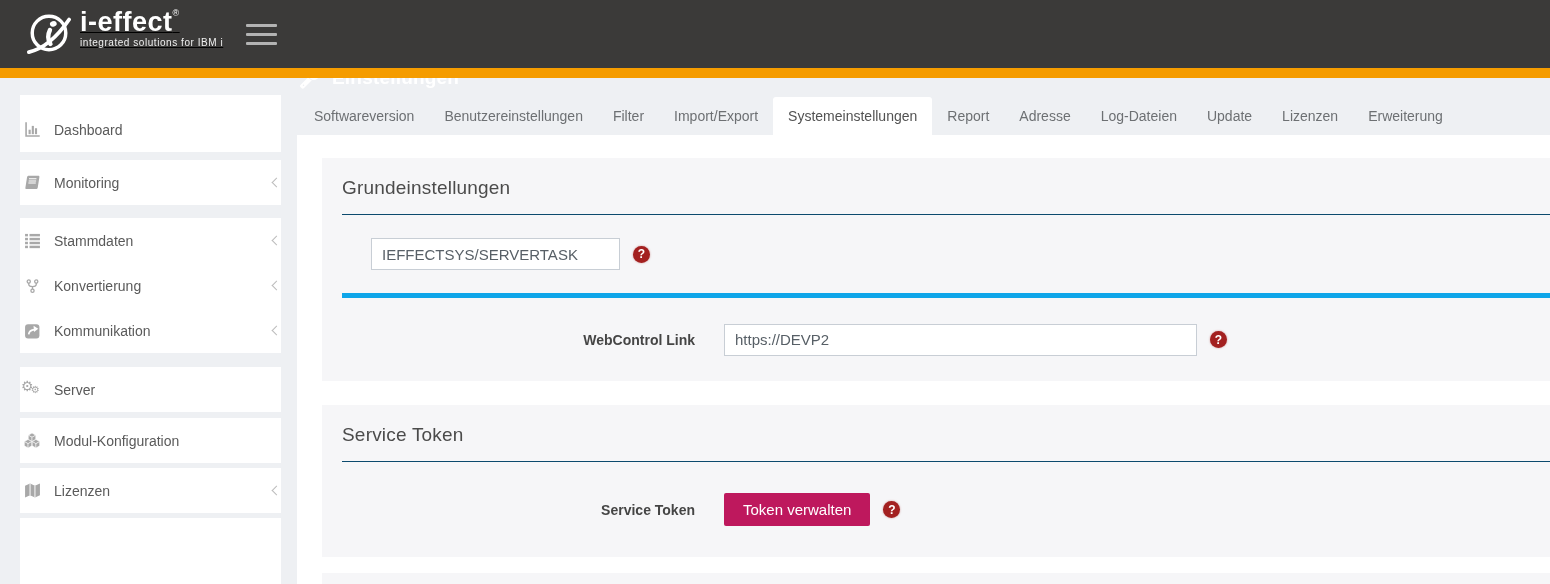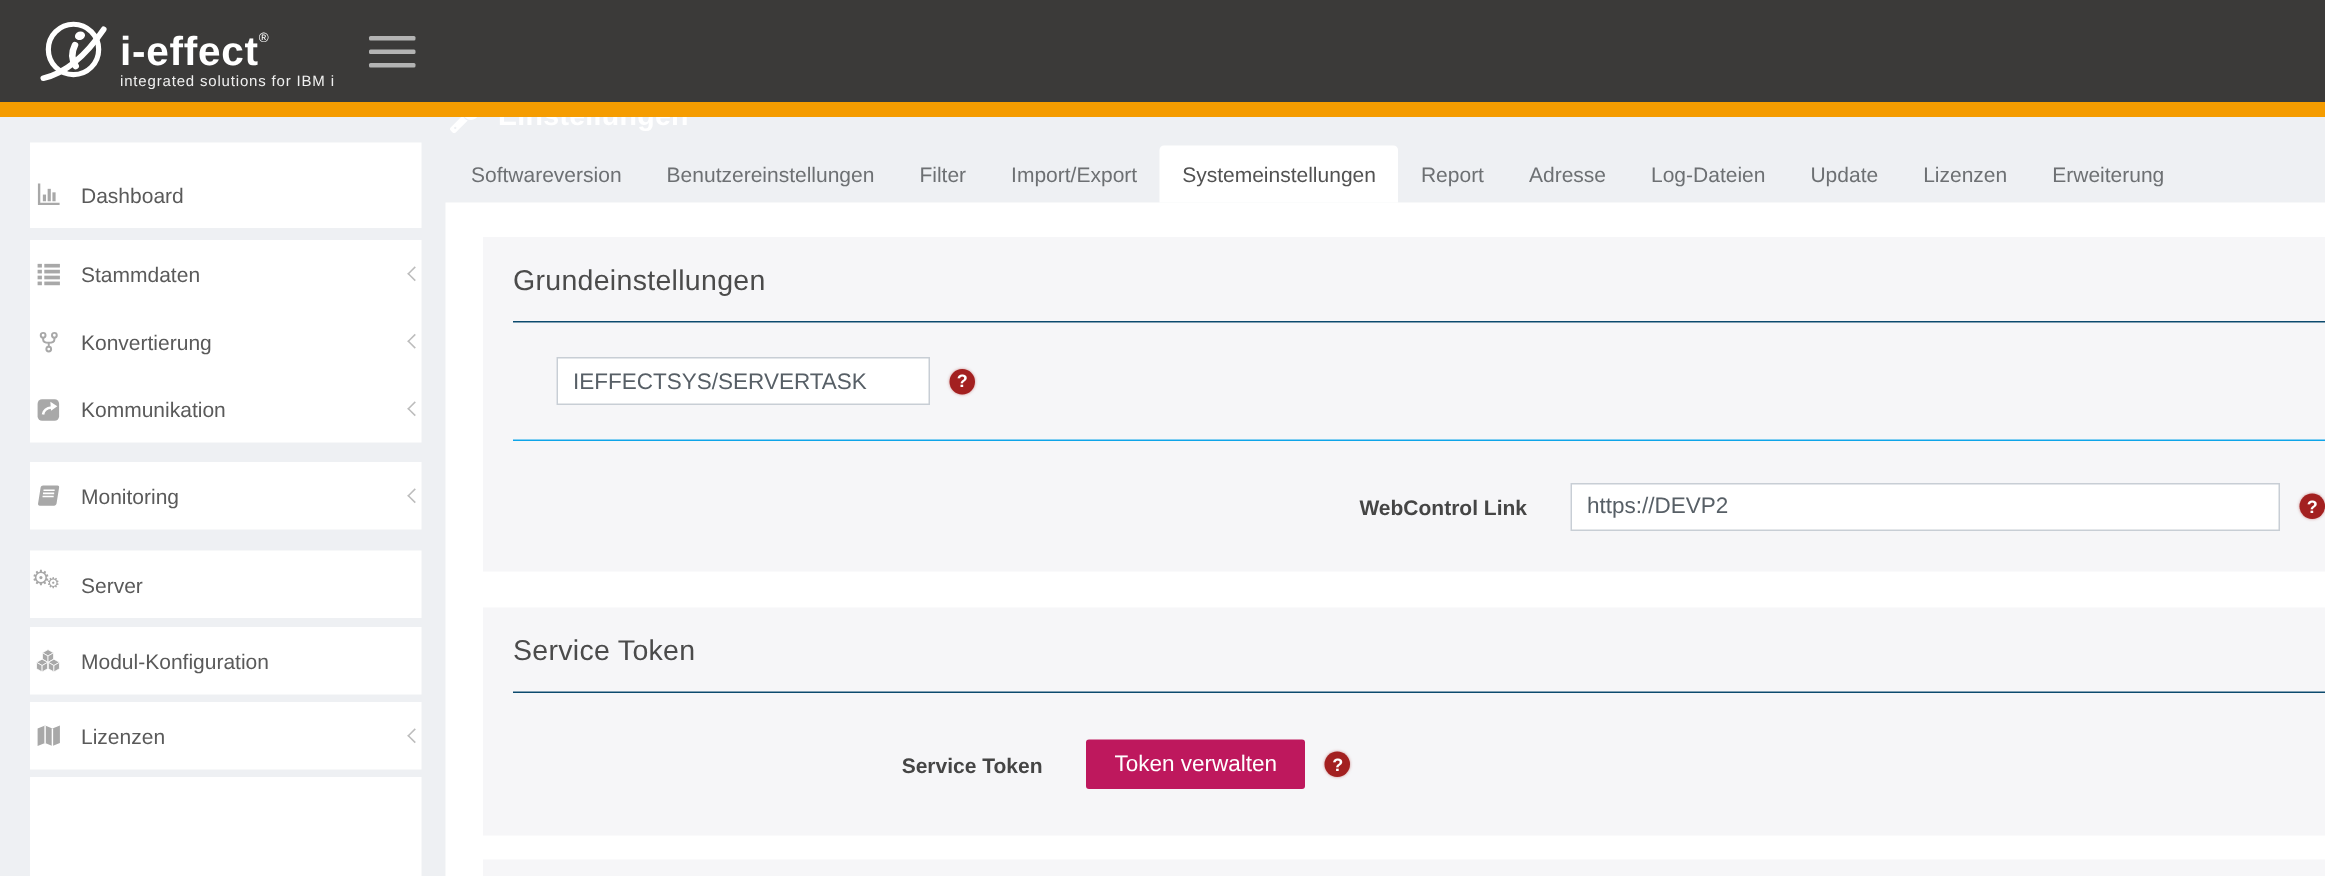--- a/index.html
+++ b/index.html
@@ -2,21 +2,21 @@
 <html><head>
 <meta charset="utf-8">
 <style>
   * { box-sizing: border-box; margin: 0; padding: 0; }
   html,body { width:1550px; height:584px; overflow:hidden; }
   body { font-family:"Liberation Sans","DejaVu Sans",sans-serif; background:#eef0f3; }
   #app { position:relative; width:1550px; height:584px; overflow:hidden; }
 
   
   .header { position:absolute; top:0; left:0; right:0; height:68px; background:#3b3a39; }
-  .logo { position:absolute; left:26px; top:9px; display:flex; align-items:flex-end; cursor:pointer; }
+  .logo { position:absolute; left:26px; top:9px; display:flex; align-items:flex-start; cursor:pointer;text-decoration:underline; }
   .logo-mark { margin-right:8px; }
   .brand-name { color:#fff; font-weight:bold; font-size:27px; letter-spacing:.5px; line-height:1; }
   .brand-name .reg { font-size:9px; vertical-align:top; font-weight:normal; }
   .brand-tag { color:#fff; opacity:.92; font-size:10px; letter-spacing:.55px; text-align:right; margin-top:1px; }
   .hamburger { position:absolute; left:246px; top:24px; width:31px; height:21px; display:flex; flex-direction:column; justify-content:space-between; cursor:pointer; }
   .hamburger i { display:block; height:3px; background:#b3b3b3; border-radius:1px; }
   .page-head { position:absolute; left:299px; top:0; height:68px; display:flex; align-items:center;margin-top:44px; }
   .page-head .wrench { margin-right:12px; display:flex; }
   .page-title { color:#fff; font-weight:bold; font-size:19px; letter-spacing:.2px; }
   .accent-bar { position:absolute; top:68px; left:0; right:0; height:10px; background:#f59c00; }
@@ -46,21 +46,21 @@
   .tab { padding:0 15px; line-height:38px; font-size:14px; color:#6d7073; cursor:pointer; white-space:nowrap; }
   .tab.active { background:#fff; color:#525252; border-radius:3px 3px 0 0; }
   .content { position:absolute; top:57px; left:0; right:0; bottom:0; background:#fff; overflow:hidden; padding:23px 0 0 25px; }
 
   .panel { background:#f6f6f8; }
   .panel-0 { margin-bottom:24px; }
   .panel-1 { margin-bottom:16px; }
   .panel-head { margin-left:20px; padding:19px 0 15px; border-bottom:1px solid #0c4a6e; }
   .panel-head h2 { font-size:19px; font-weight:normal; color:#4b4b4b; letter-spacing:.2px; }
   .form-row { display:flex; align-items:center; min-height:78px; margin-left:20px; }
-  .form-row + .form-row { border-top:1px solid #0ea5e9;justify-content:flex-end; }
+  .form-row + .form-row { border-top:5px solid #0ea5e9; }
   .panel-0 .form-row-1 { min-height:88px; }
   .panel-1 .form-row-0 { min-height:95px; }
   .form-label { width:353px; flex-shrink:0; text-align:right; font-size:14px; font-weight:bold; color:#454545; }
   .ctrl { margin-left:29px; display:flex; align-items:center; }
   .ctrl input { height:32px; width:249px; border:1px solid #c8ced5; background:#fff; padding:0 10px; font-size:15px; color:#575f66; font-family:inherit; outline:none; }
   .panel-0 .form-row-1 input { width:473px; }
   .btn-orange { height:33px; padding:0 19px; background:#be185d; border:none; border-radius:2px; color:#fff; font-size:15px; font-family:inherit; cursor:pointer; }
   .help { width:17px; height:17px; border-radius:50%; background:#a32020; color:#fff; font-size:12px; font-weight:bold; display:flex; align-items:center; justify-content:center; margin-left:13px; cursor:pointer; box-shadow:0 0 2px rgba(163,32,32,.5); }
   .panel-sliver { height:60px; }
 </style>
@@ -111,20 +111,32 @@
               <rect x="7.3" y="4.6" width="2" height="7.8"></rect>
               <rect x="10.3" y="6.8" width="2" height="5.6"></rect>
             </svg>
           </span>
           <span class="sb-label">Dashboard</span>
         </div>
       </div>
       <div class="sb-group">
         <div class="sb-item">
           <span class="sb-icon">
+            <svg viewBox="0 0 16 16" width="17" height="17">
+              <path fill="currentColor" d="M4.4 1.6h9.1c.7 0 1.2.6 1 1.3l-1.6 10c-.1.7-.8 1.3-1.5 1.3H2.3c-.7 0-1.2-.6-1-1.3l1.6-10c.1-.7.8-1.3 1.5-1.3z"></path>
+              <path d="M4.7 4.5h7M4.4 6.5h7M4.1 8.5h7" stroke="#fff" stroke-width="1" fill="none"></path>
+            </svg>
+          </span>
+          <span class="sb-label">Monitoring</span>
+          <span class="chev"></span>
+        </div>
+      </div>
+      <div class="sb-group">
+        <div class="sb-item">
+          <span class="sb-icon">
             <svg viewBox="0 0 16 16" width="17" height="17" fill="currentColor">
               <rect x="1" y="1.8" width="2.7" height="2.3"></rect>
               <rect x="5.2" y="1.8" width="9.8" height="2.3"></rect>
               <rect x="1" y="5.5" width="2.7" height="2.3"></rect>
               <rect x="5.2" y="5.5" width="9.8" height="2.3"></rect>
               <rect x="1" y="9.2" width="2.7" height="2.3"></rect>
               <rect x="5.2" y="9.2" width="9.8" height="2.3"></rect>
               <rect x="1" y="12.9" width="2.7" height="2.3"></rect>
               <rect x="5.2" y="12.9" width="9.8" height="2.3"></rect>
             </svg>
@@ -146,32 +158,20 @@
         </div>
         <div class="sb-item">
           <span class="sb-icon">
             <svg viewBox="0 0 16 16" width="17" height="17">
               <rect x="1" y="2" width="13.5" height="13.5" rx="2.8" fill="currentColor"></rect>
               <path d="M4.4 11.6Q5 7.6 9.8 7.2" stroke="#fff" stroke-width="1.6" fill="none"></path>
               <path d="M9 3.6l4.4 2.8-4 2.9z" fill="#fff"></path>
             </svg>
           </span>
           <span class="sb-label">Kommunikation</span>
-          <span class="chev"></span>
-        </div>
-      </div>
-      <div class="sb-group">
-        <div class="sb-item">
-          <span class="sb-icon">
-            <svg viewBox="0 0 16 16" width="17" height="17">
-              <path fill="currentColor" d="M4.4 1.6h9.1c.7 0 1.2.6 1 1.3l-1.6 10c-.1.7-.8 1.3-1.5 1.3H2.3c-.7 0-1.2-.6-1-1.3l1.6-10c.1-.7.8-1.3 1.5-1.3z"></path>
-              <path d="M4.7 4.5h7M4.4 6.5h7M4.1 8.5h7" stroke="#fff" stroke-width="1" fill="none"></path>
-            </svg>
-          </span>
-          <span class="sb-label">Monitoring</span>
           <span class="chev"></span>
         </div>
       </div>
       <div class="sb-group">
         <div class="sb-item">
           <span class="sb-icon">
             <span class="gears">
               <span class="g1">⚙</span>
               <span class="g2">⚙</span>
             </span>

